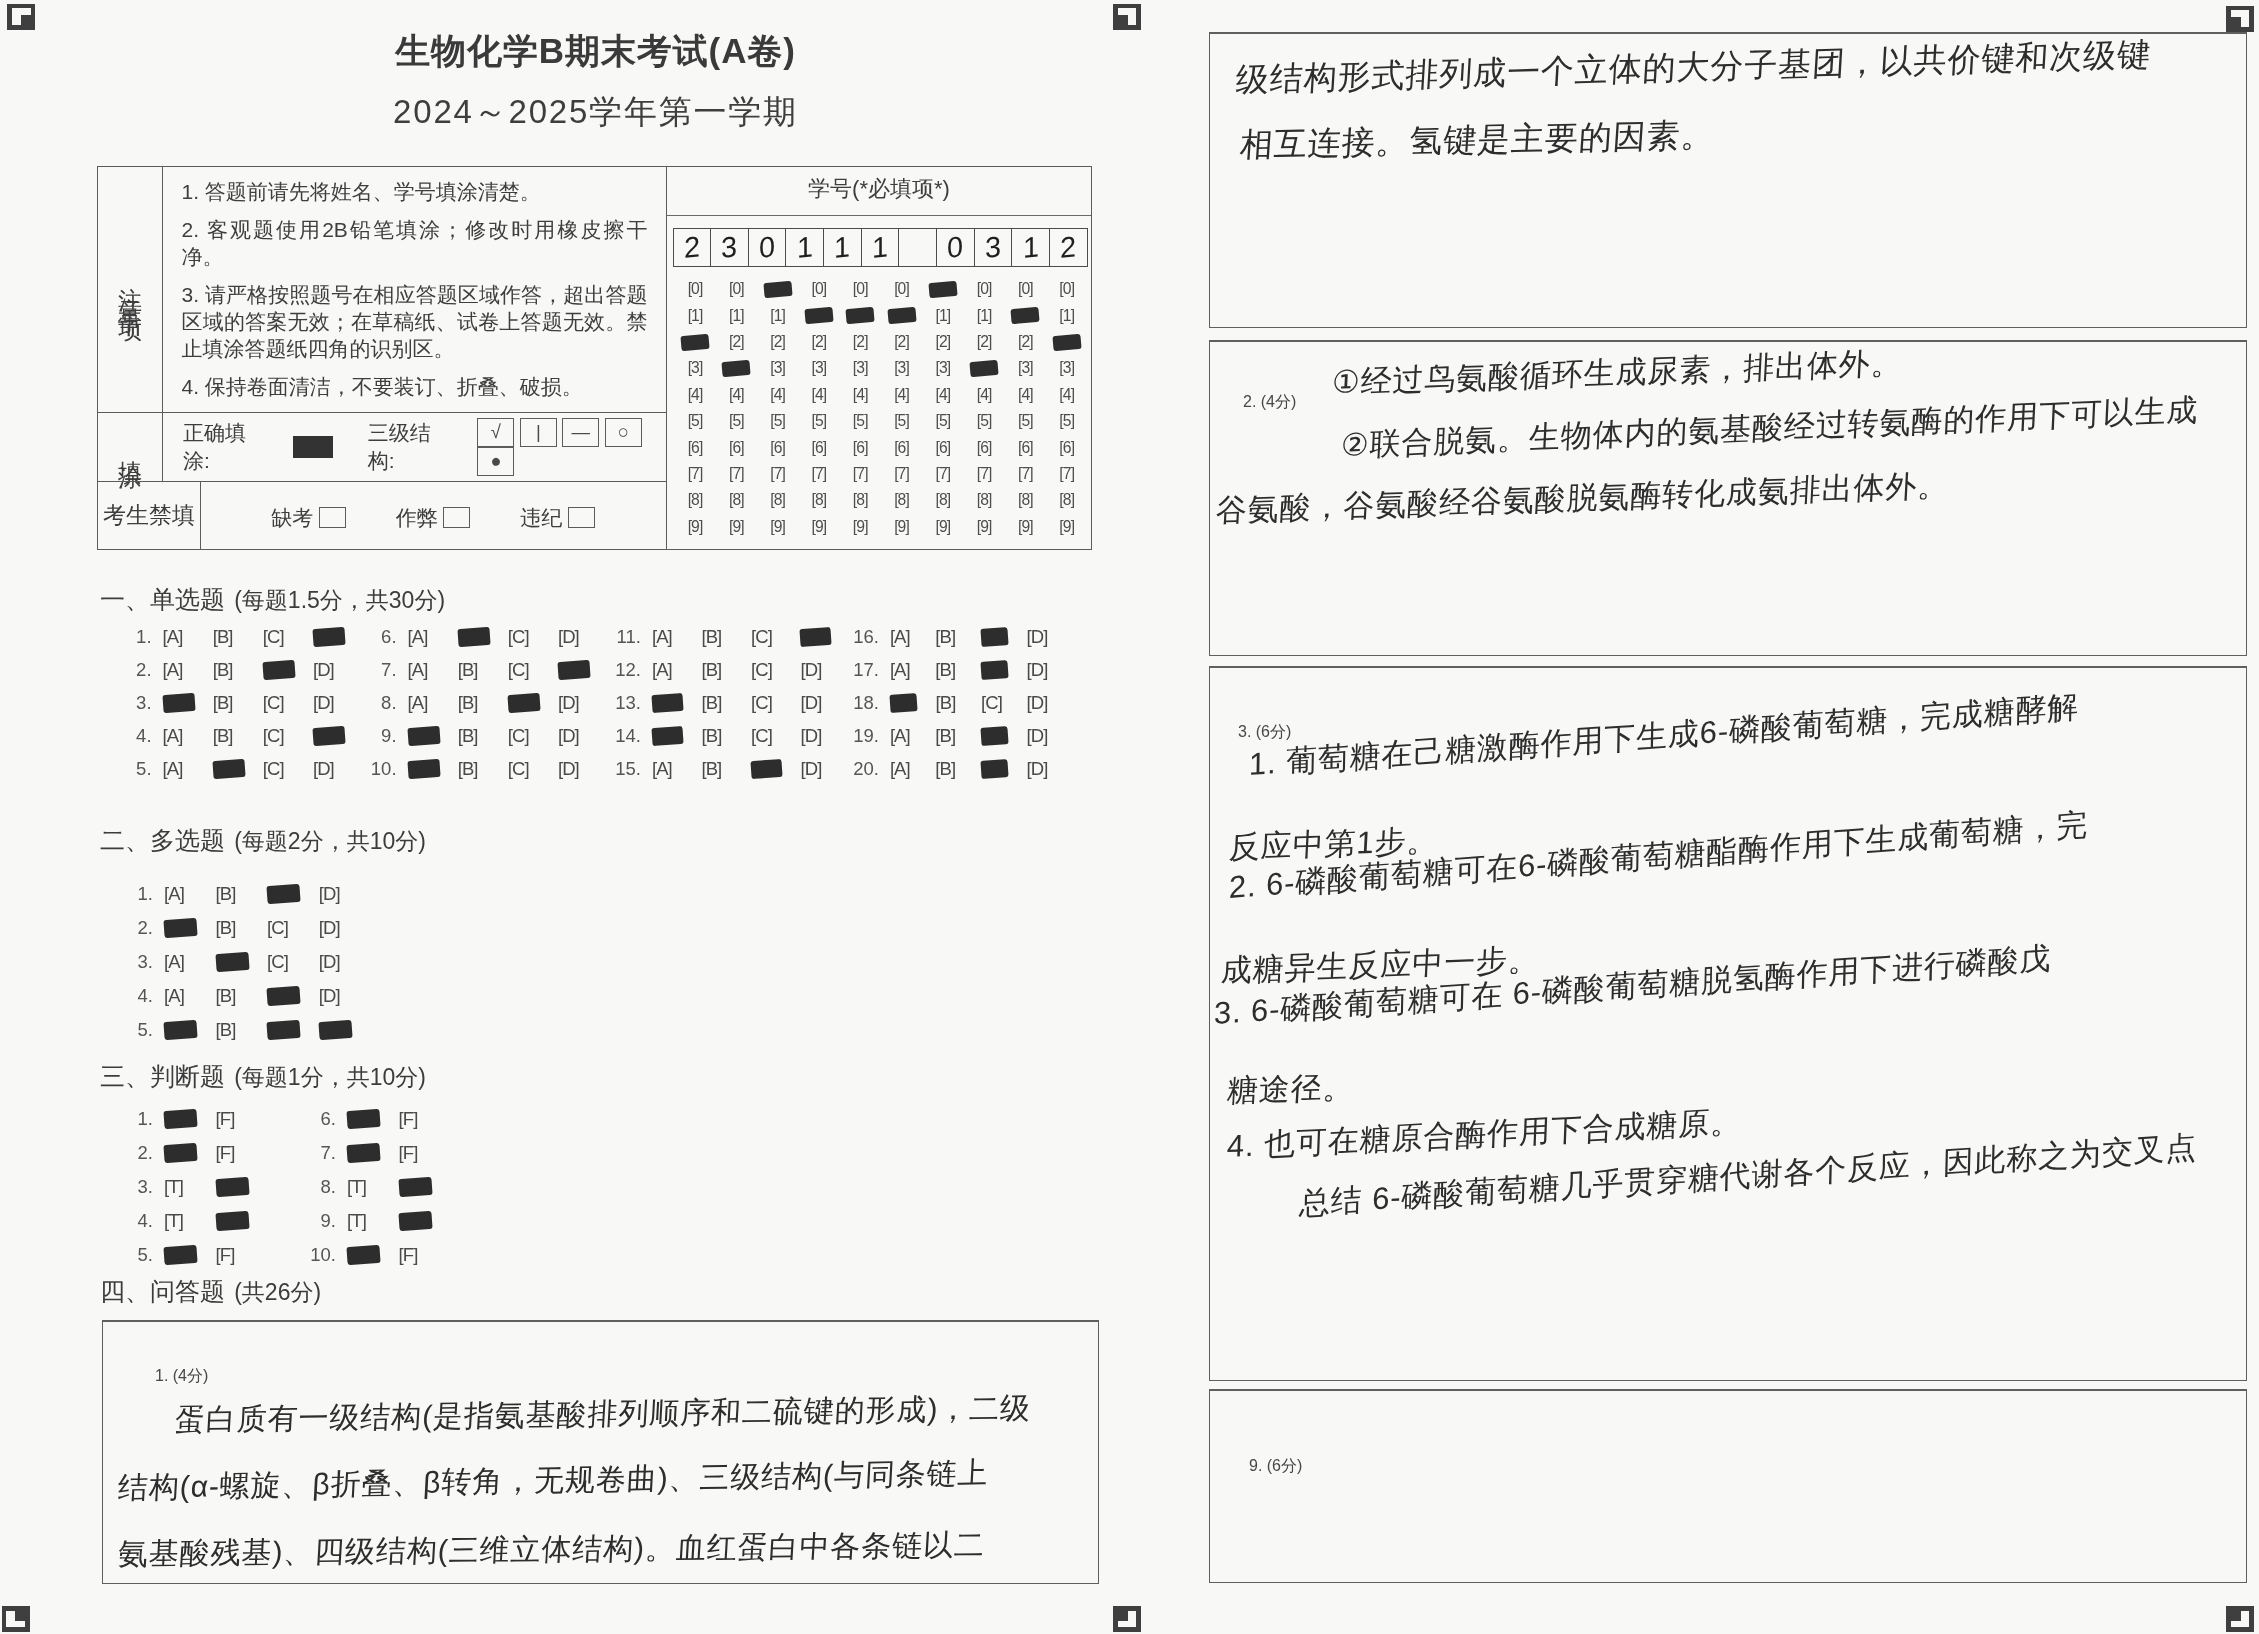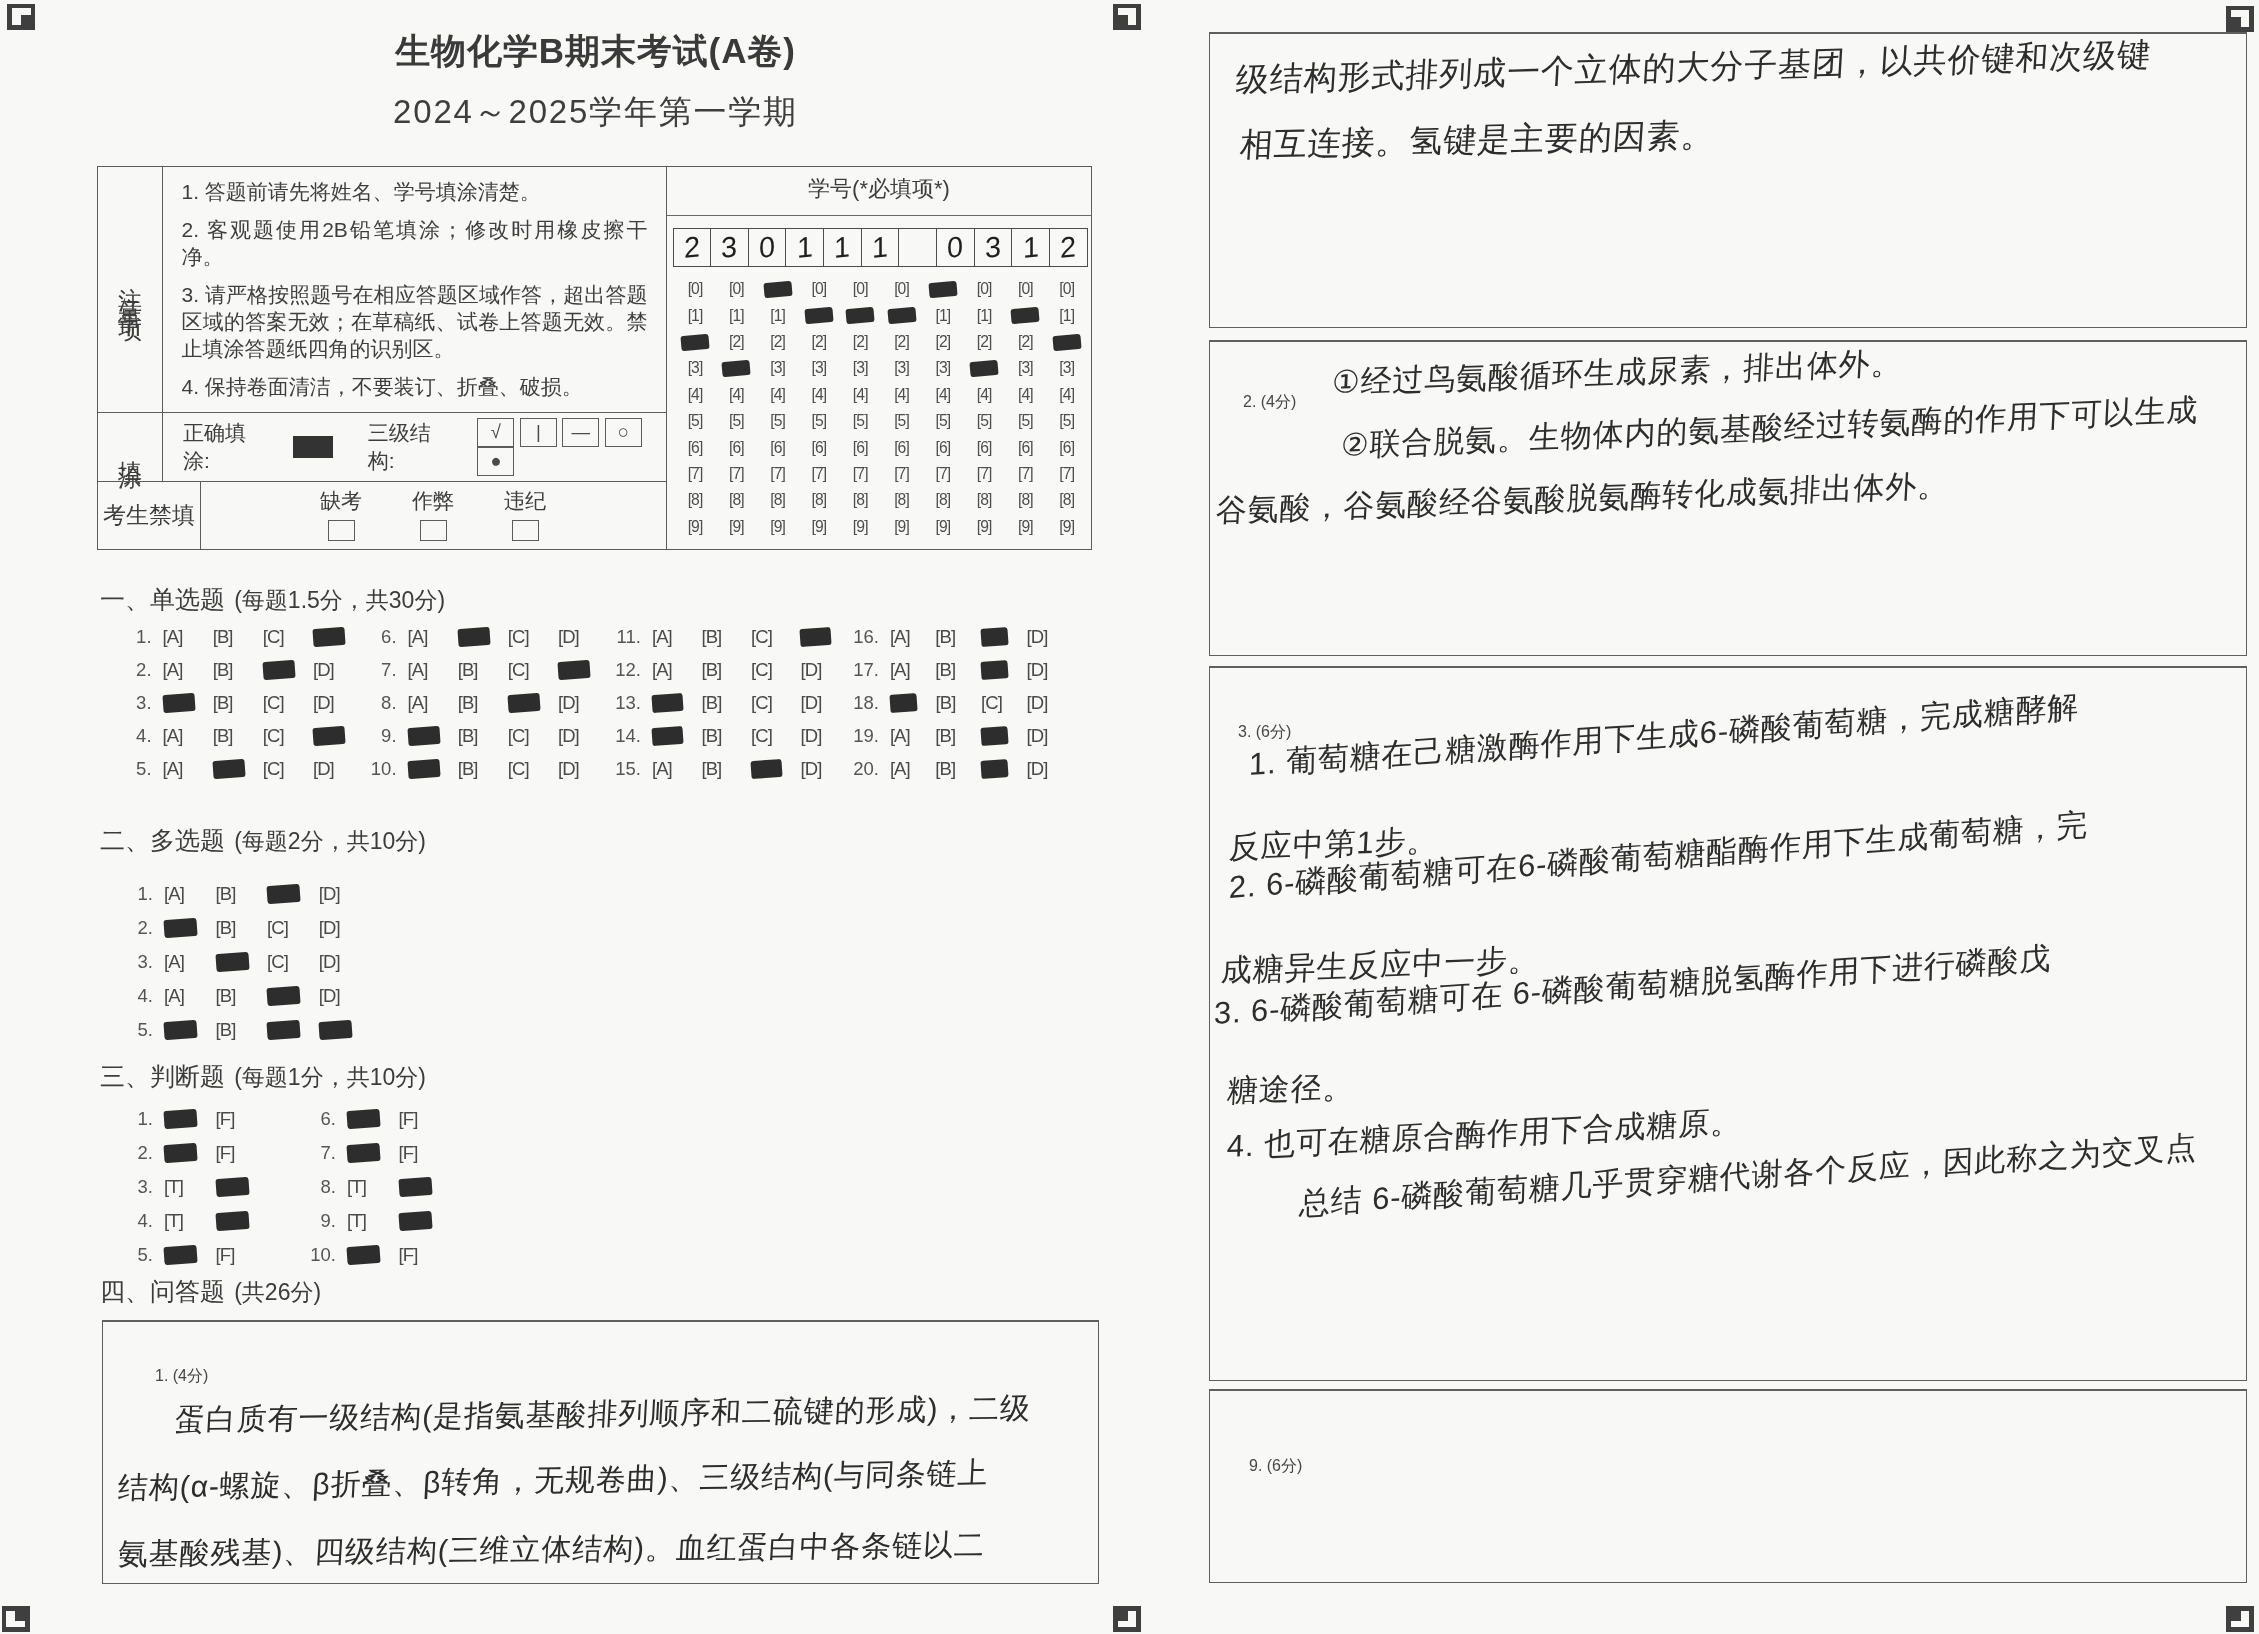--- a/index.html
+++ b/index.html
@@ -31,21 +31,21 @@
   #notice-text{left:65px;top:0;width:503px;height:245px;padding:11px 18.5px 7.4px 18.5px;}
   .notice-item{margin:0 0 11px 0;font-size:21px;line-height:27px;color:#3e3e3e;text-align:justify;}
   #row-line1{left:0;top:245px;width:568px;border-top:1.8px solid #5c5c5c;height:0;}
   #fill-label{left:0;top:245px;width:65px;height:69px;border-right:1.8px solid #5c5c5c;letter-spacing:5.5px;}
   #fill-content{left:65px;top:245px;width:503px;height:69px;display:flex;align-items:center;gap:22px;padding:0 0 0 20px;font-size:21px;color:#3e3e3e;}
   .fill-sample{display:inline-block;width:44px;height:22px;background:#333;margin:0 13px 0 5.5px;}
   .wrong-box{display:inline-flex;align-items:center;justify-content:center;width:35px;height:27px;border:1.8px solid #5c5c5c;font-size:18.5px;color:#4a4a4a;margin-left:5.5px;}
   #row-line2{left:0;top:314px;width:568px;border-top:1.8px solid #5c5c5c;height:0;}
   #forbid-label{left:0;top:314px;width:103px;height:68px;border-right:1.8px solid #5c5c5c;display:flex;align-items:center;justify-content:center;font-size:23px;color:#3e3e3e;}
   #forbid-content{left:103px;top:314px;width:464px;height:68px;display:flex;justify-content:center;gap:50px;padding-top:5.5px;}
-  .forbid-opt{display:flex;flex-direction:column;align-items:center;gap:5.5px;font-size:21px;color:#3e3e3e;}
+  .forbid-opt{display:flex;align-items:center;gap:5.5px;font-size:21px;color:#3e3e3e;}
   .forbid-box{width:25px;height:19.4px;border:1.8px solid #5c5c5c;}
   
   #sid-panel{left:568px;top:0;width:425px;height:382px;border-left:1.8px solid #5c5c5c;}
   #sid-title{position:absolute;left:0;top:7.4px;width:100%;text-align:center;font-size:22px;color:#3e3e3e;}
   #sid-underline{position:absolute;left:0;top:48px;width:100%;border-top:1.8px solid #6a6a6a;}
   #sid-cells{position:absolute;left:5.5px;top:61px;width:413px;height:37px;display:flex;border:1.8px solid #4c4c4c;}
   .sid-cell{flex:1;border-right:1.8px solid #4c4c4c;display:flex;align-items:center;justify-content:center;overflow:visible;}
   .sid-cell:last-child{border-right:none;}
   .sid-digit{font-size:29px;color:#1f1f1f;font-weight:500;transform:rotate(-6deg) skewX(-6deg);}
   #sid-bubbles{position:absolute;left:7.4px;top:109px;width:413px;height:264px;display:grid;

